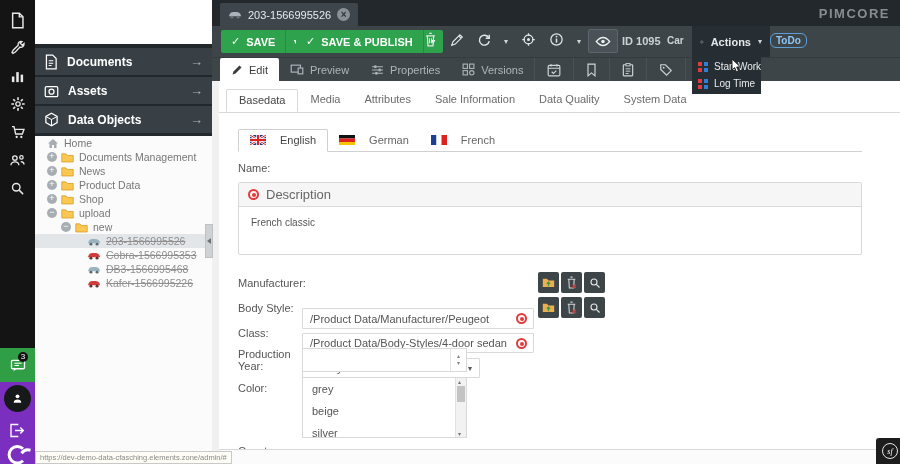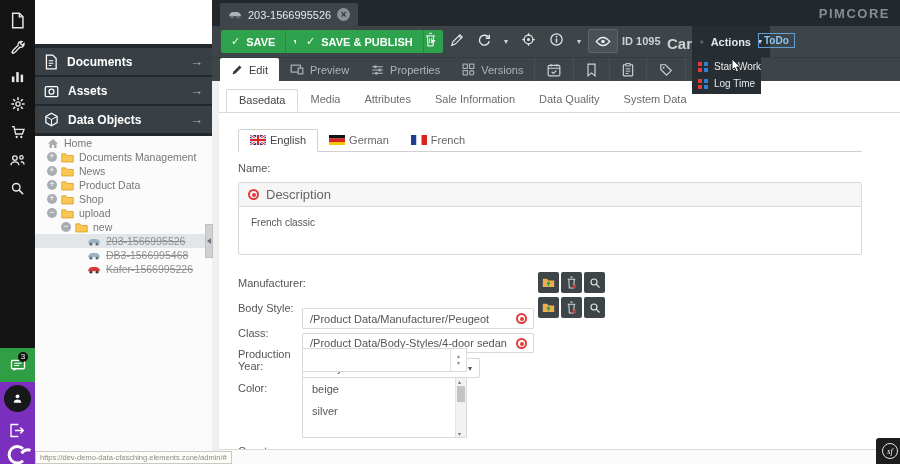--- a/index.html
+++ b/index.html
@@ -42,39 +42,39 @@
 
   
   .toolbar1 { position:absolute; left:212px; top:26px; width:688px; height:31px; background:#3e4549; }
   .btn-green { position:absolute; top:4px; height:23px; display:flex; border-radius:2px; overflow:hidden; }
   .btn-green .main { background:#2ea24c; color:#fff; font-size:11px; font-weight:bold; display:flex; align-items:center; gap:6px; padding:0 10px; }
   .btn-green .arrow { background:#2ea24c; border-left:1px solid #258c40; color:#fff; width:20px; display:flex; align-items:center; justify-content:center; font-size:8px; }
   .tb-icons { position:absolute; left:212px; top:0; height:31px; display:flex; align-items:center; gap:13px; }
   .tb-caret { color:#cfd4d7; font-size:8px; }
   .eye-box { position:absolute; left:376px; top:3px; width:30px; height:24px; background:#4a5257; border:1px solid #5d666c; border-radius:2px; display:flex; align-items:center; justify-content:center; }
   .meta-id { position:absolute; left:410px; top:9px; color:#cdd2d5; font-size:11px; font-weight:bold; }
-  .meta-type { position:absolute; left:455px; top:9px; color:#cdd2d5; font-size:15px; font-weight:bold;text-align:right; }
+  .meta-type { position:absolute; left:455px; top:9px; color:#cdd2d5; font-size:10px; font-weight:bold;text-align:right; }
   .actions-btn { position:absolute; left:480px; top:0; height:31px; width:78px; background:#272e33; display:flex; align-items:center; gap:7px; padding:0 8px; color:#e3e7e9; font-size:11px; font-weight:bold; }
-  .todo-badge { position:absolute; left:546px; top:7px; border:1px solid #5f9fd8; color:#8ec4ef; font-size:10px; font-weight:bold; border-radius:0; padding:1px 5px; }
+  .todo-badge { position:absolute; left:558px; top:7px; border:1px solid #5f9fd8; color:#8ec4ef; font-size:10px; font-weight:bold; border-radius:6px; padding:1px 5px; }
 
   
   .toolbar2 { position:absolute; left:212px; top:57px; width:688px; height:24px; background:#3e4549; border-top:1px solid #353c40; display:flex; align-items:stretch; }
   .stab { display:flex; align-items:center; gap:6px; padding:0 11px; color:#aeb6bb; font-size:11px; }
   .stab.active { background:#fff; color:#3a3a3a; border-radius:2px 2px 0 0; margin-left:8px; }
   .stab.icon-only { border-left:1px solid #4a5156; padding:0 12px; }
 
   
   .content { position:absolute; left:212px; top:81px; width:688px; height:383px; background:#fff; }
   .content-leftstrip { position:absolute; left:0; top:0; width:7px; height:383px; background:#f0f0f0; }
   .ctabs { position:absolute; left:14px; top:8px; display:flex; z-index:2; }
   .ctab { padding:4px 12px 5px; font-size:11px; color:#6b6b6b; }
   .ctab.active { background:#fff; border:1px solid #d8d8d8; border-bottom:1px solid #fff; color:#444; border-radius:2px 2px 0 0; }
   .ctabs-line { position:absolute; left:7px; top:31px; right:0; height:1px; background:#d8d8d8; }
   .langtabs { position:absolute; left:26px; top:48px; display:flex; z-index:2; }
-  .ltab { display:flex; align-items:center; gap:4px; padding:4px 11px 5px; font-size:11px; color:#666;justify-content:center; }
+  .ltab { display:flex; align-items:center; gap:14px; padding:4px 11px 5px; font-size:11px; color:#666;justify-content:center; }
   .ltab.active { background:#fff; border:1px solid #d0d0d0; border-bottom:1px solid #fff; border-radius:2px 2px 0 0; color:#444; }
   .langline { position:absolute; left:26px; top:70px; width:624px; height:1px; background:#d0d0d0; }
   .flabel { position:absolute; left:26px; font-size:11px; color:#555; }
   .finput { position:absolute; background:#fff; border:1px solid #d9d9d9; border-radius:1px; font-size:11px; color:#555; display:flex; align-items:center; padding:0 7px;margin-top:36px; }
   .desc-panel { position:absolute; left:26px; top:101px; width:624px; height:73px; border:1px solid #d9d9d9; border-radius:2px; background:#fff; }
   .desc-head { height:24px; background:#f6f6f6; border-bottom:1px solid #d9d9d9; display:flex; align-items:center; gap:7px; padding:0 9px; font-size:13px; color:#666; }
   .desc-body { padding:10px 12px; font-size:10px; color:#555; }
   .bullseye { width:11px; height:11px; border:2px solid #e23b3b; border-radius:50%; position:relative; flex:0 0 auto; }
   .bullseye::after { content:""; position:absolute; left:1.5px; top:1.5px; width:4px; height:4px; background:#e23b3b; border-radius:50%; }
   .rel-input { padding-right:22px; }
@@ -279,20 +279,30 @@
       </div>
       <div class="trow lv3 sel">
         <span class="ficon">
             <svg width="14" height="9" viewBox="0 0 16 10">
               <path d="M1 7l1.2-3Q3 2 6 2h4q2.5 0 4 2l1 3z" fill="#9ab3c0"></path>
               <circle cx="4.5" cy="8" r="1.7" fill="#5b6a72"></circle>
               <circle cx="11.5" cy="8" r="1.7" fill="#5b6a72"></circle>
             </svg>
           </span>
         <span class="tlabel strike">203-1566995526</span>
+      </div>
+      <div class="trow lv3">
+        <span class="ficon">
+            <svg width="14" height="9" viewBox="0 0 16 10">
+              <path d="M1 7l1.2-3Q3 2 6 2h4q2.5 0 4 2l1 3z" fill="#d23b3b"></path>
+              <circle cx="4.5" cy="8" r="1.7" fill="#5b3434"></circle>
+              <circle cx="11.5" cy="8" r="1.7" fill="#5b3434"></circle>
+            </svg>
+          </span>
+        <span class="tlabel strike">Cobra-1566995353</span>
       </div>
       <div class="trow lv3">
         <span class="ficon">
             <svg width="14" height="9" viewBox="0 0 16 10">
               <path d="M1 7l1.2-3Q3 2 6 2h4q2.5 0 4 2l1 3z" fill="#9ab3c0"></path>
               <circle cx="4.5" cy="8" r="1.7" fill="#5b6a72"></circle>
               <circle cx="11.5" cy="8" r="1.7" fill="#5b6a72"></circle>
             </svg>
           </span>
         <span class="tlabel strike">DB3-1566995468</span>
@@ -573,20 +583,21 @@
     <div class="spin" style="top:267px">
       <span></span>
       <span class="spin-arrows">
           <span>▴</span>
           <span>▾</span>
         </span>
     </div>
 
     <span class="flabel" style="top:301px">Color:</span>
     <div class="listbox">
+      <div class="lb-item">grey</div>
       <div class="lb-item">beige</div>
       <div class="lb-item">silver</div>
       <div class="lb-scroll">
         <span class="lb-arr" style="top:0">▴</span>
         <span class="lb-thumb"></span>
         <span class="lb-arr" style="bottom:0">▾</span>
       </div>
     </div>
 
     <span class="flabel" style="top:364px">Country:</span>

